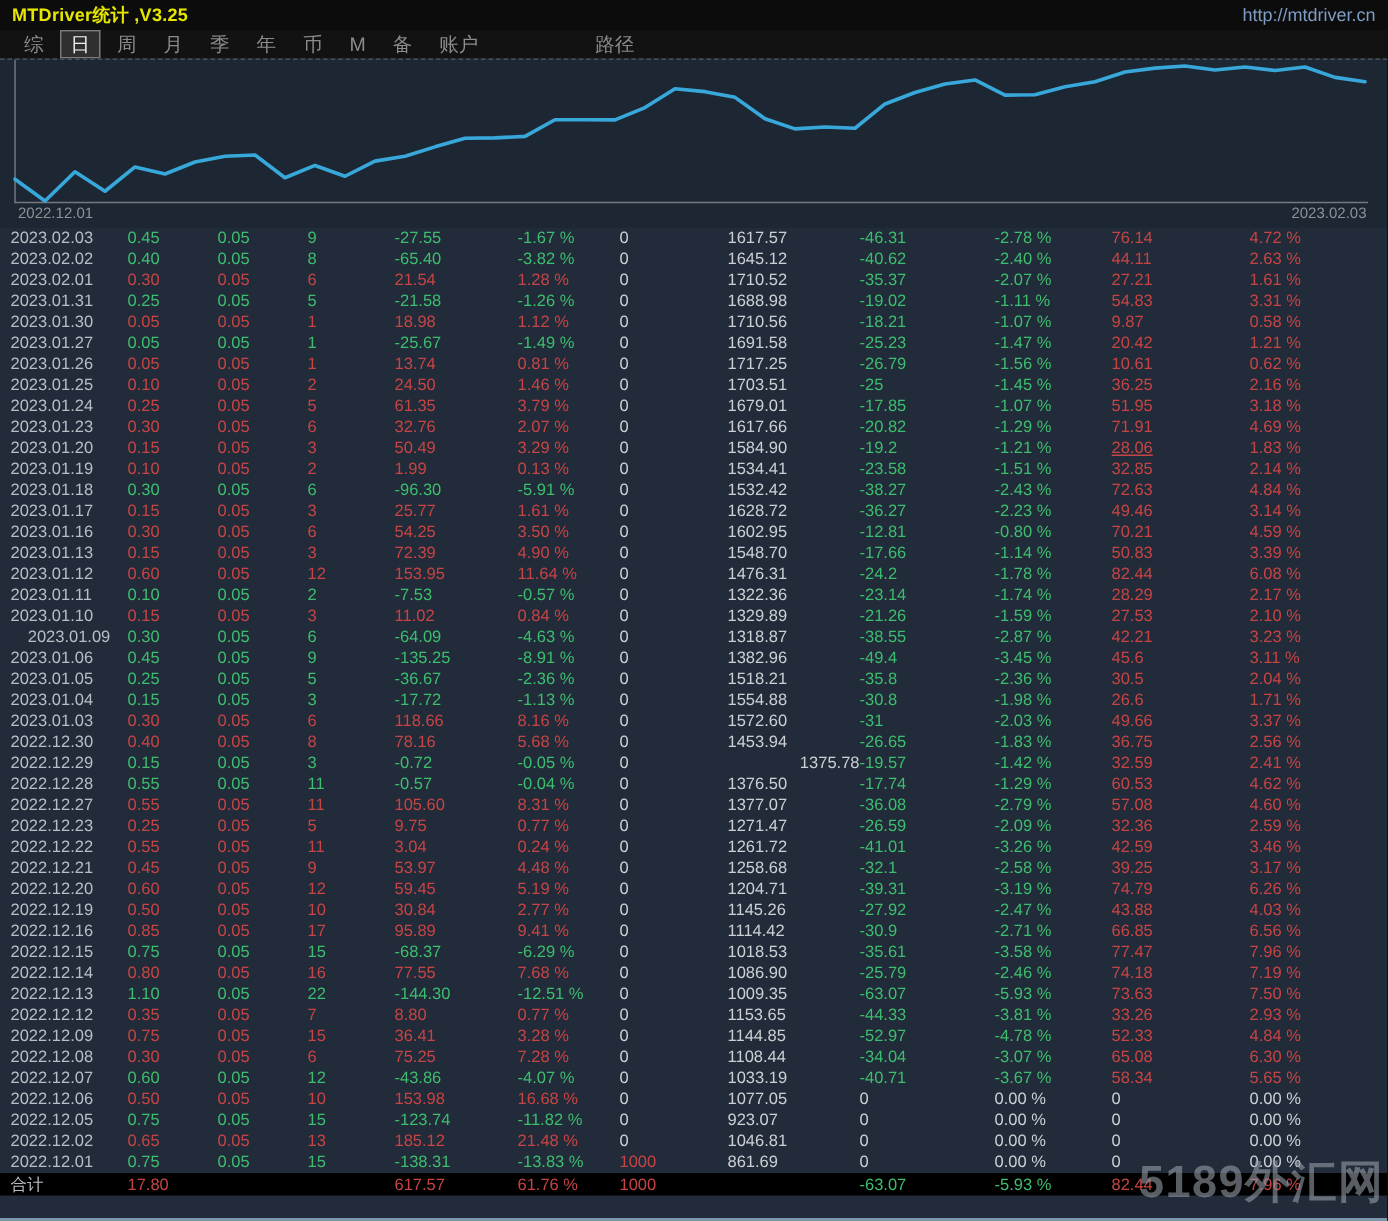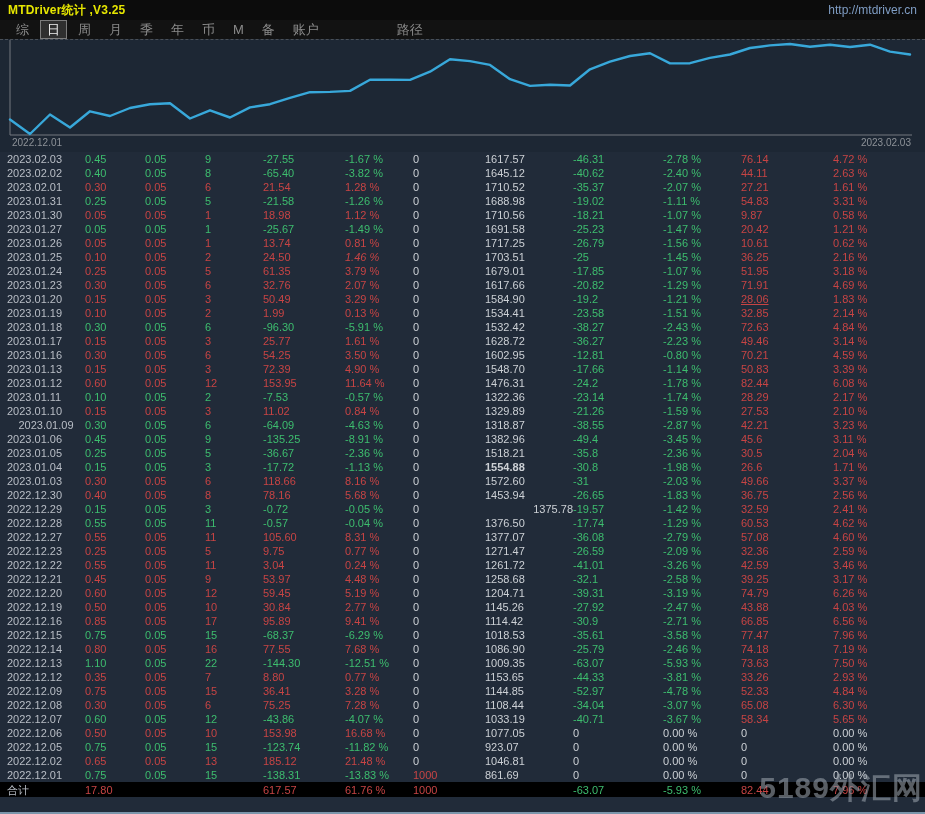--- a/index.html
+++ b/index.html
@@ -184,21 +184,21 @@
           <span class="t-cell" style="color: rgb(61, 189, 110);">-1.56 %</span>
           <span class="t-cell" style="color: rgb(199, 68, 68);">10.61</span>
           <span class="t-cell" style="color: rgb(199, 68, 68);">0.62 %</span>
         </div>
         <div class="t-row">
           <span class="t-cell" style="color: rgb(185, 190, 198);">2023.01.25</span>
           <span class="t-cell" style="color: rgb(199, 68, 68);">0.10</span>
           <span class="t-cell" style="color: rgb(199, 68, 68);">0.05</span>
           <span class="t-cell" style="color: rgb(199, 68, 68);">2</span>
           <span class="t-cell" style="color: rgb(199, 68, 68);">24.50</span>
-          <span class="t-cell" style="color: rgb(199, 68, 68); font-style: italic;">1.46 %</span>
+          <span class="t-cell" style="color: rgb(199, 68, 68);">1.46 %</span>
           <span class="t-cell" style="color: rgb(204, 208, 213);">0</span>
           <span class="t-cell" style="color: rgb(204, 208, 213);">1703.51</span>
           <span class="t-cell" style="color: rgb(61, 189, 110);">-25</span>
           <span class="t-cell" style="color: rgb(61, 189, 110);">-1.45 %</span>
           <span class="t-cell" style="color: rgb(199, 68, 68);">36.25</span>
           <span class="t-cell" style="color: rgb(199, 68, 68);">2.16 %</span>
         </div>
         <div class="t-row">
           <span class="t-cell" style="color: rgb(185, 190, 198);">2023.01.24</span>
           <span class="t-cell" style="color: rgb(199, 68, 68);">0.25</span>
@@ -396,21 +396,21 @@
           <span class="t-cell" style="color: rgb(199, 68, 68);">2.04 %</span>
         </div>
         <div class="t-row">
           <span class="t-cell" style="color: rgb(185, 190, 198);">2023.01.04</span>
           <span class="t-cell" style="color: rgb(61, 189, 110);">0.15</span>
           <span class="t-cell" style="color: rgb(61, 189, 110);">0.05</span>
           <span class="t-cell" style="color: rgb(61, 189, 110);">3</span>
           <span class="t-cell" style="color: rgb(61, 189, 110);">-17.72</span>
           <span class="t-cell" style="color: rgb(61, 189, 110);">-1.13 %</span>
           <span class="t-cell" style="color: rgb(204, 208, 213);">0</span>
-          <span class="t-cell" style="color: rgb(204, 208, 213); font-weight: bold;">1554.88</span>
+          <span class="t-cell" style="color: rgb(204, 208, 213);">1554.88</span>
           <span class="t-cell" style="color: rgb(61, 189, 110);">-30.8</span>
           <span class="t-cell" style="color: rgb(61, 189, 110);">-1.98 %</span>
           <span class="t-cell" style="color: rgb(199, 68, 68);">26.6</span>
           <span class="t-cell" style="color: rgb(199, 68, 68);">1.71 %</span>
         </div>
         <div class="t-row">
           <span class="t-cell" style="color: rgb(185, 190, 198);">2023.01.03</span>
           <span class="t-cell" style="color: rgb(199, 68, 68);">0.30</span>
           <span class="t-cell" style="color: rgb(199, 68, 68);">0.05</span>
           <span class="t-cell" style="color: rgb(199, 68, 68);">6</span>

